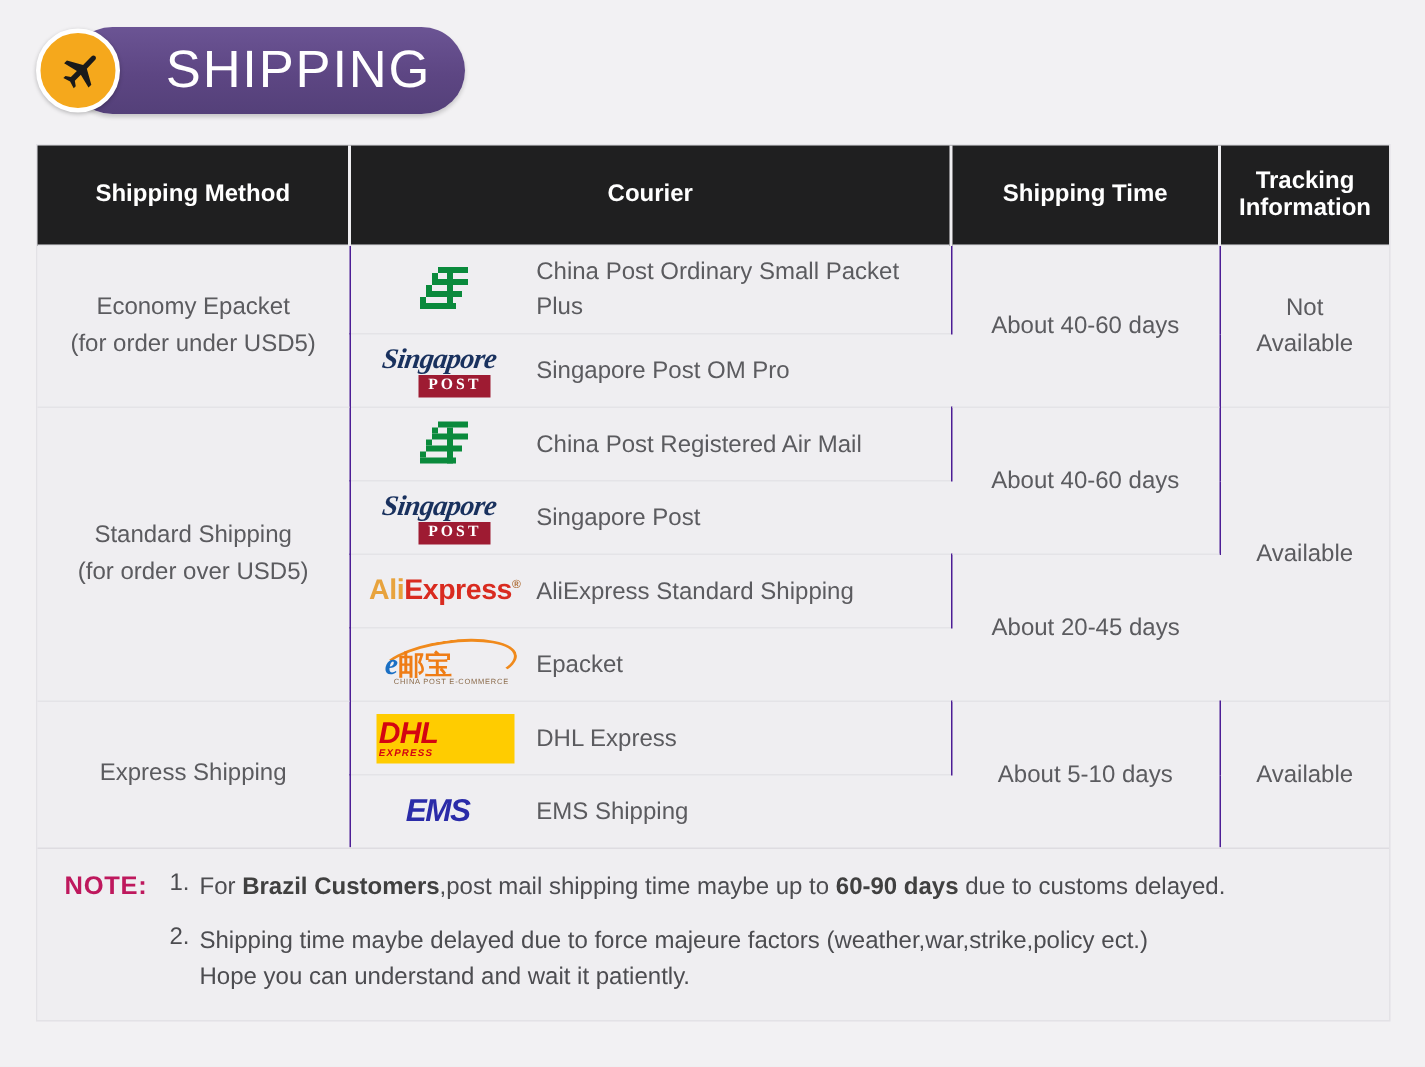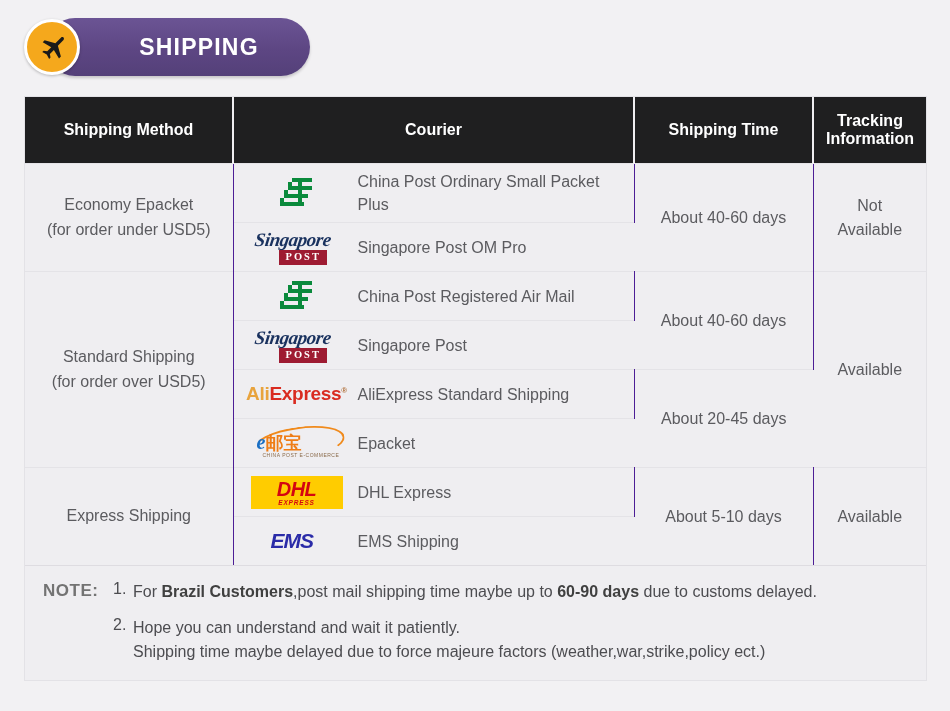--- a/index.html
+++ b/index.html
@@ -33,22 +33,22 @@
     border-radius: 29px;
     box-shadow: 0 2px 3px rgba(0,0,0,0.18);
     display: flex;
     align-items: center;
     justify-content: center;
     padding-left: 42px;
     box-sizing: border-box;
   }
   .banner-title {
     color: #ffffff;
-    font-size: 23px;
-    font-weight: bold;
+    font-size: 35px;
+    font-weight: normal;
     letter-spacing: 1.2px;
   }
   .badge {
     position: absolute;
     left: 0;
     top: 1px;
     width: 56px;
     height: 56px;
     border-radius: 50%;
     background: #f5a81c;
@@ -215,21 +215,20 @@
     color: #8a6a4a;
     letter-spacing: 0.5px;
     white-space: nowrap;
   }
 
   .logo-dhl {
     width: 92px;
     background: #ffcc00;
     padding: 3px 2px 2px 2px;
     box-sizing: border-box;
-    text-align: center;
     line-height: 1;
   }
   .dhl-main {
     font-size: 20px;
     font-weight: bold;
     font-style: italic;
     color: #d40511;
     letter-spacing: -0.5px;
   }
   .dhl-sub {
@@ -268,21 +267,21 @@
   
   .notes {
     border-top: 1px solid #dedce1;
     background: #efeef1;
     padding: 14px 18px 16px 18px;
   }
   .note-row { display: flex; align-items: flex-start; }
   .note-label {
     font-size: 17px;
     font-weight: bold;
-    color: #737373;
+    color: #be185d;
     letter-spacing: 0.5px;
     min-width: 70px;
     padding-top: 1px;
   }
   .note-num {
     font-size: 16px;
     color: #4c4c50;
     min-width: 20px;
   }
   .note-text {
@@ -485,18 +484,18 @@
 
   <div class="notes">
     <div class="note-row">
       <span class="note-label">NOTE:</span>
       <span class="note-num">1.</span>
       <span class="note-text"><span>For </span><span class="hl">Brazil Customers</span><span>,post mail shipping time maybe up to </span><span class="hl">60-90 days</span><span> due to customs delayed.</span></span>
     </div>
     <div class="note-row second">
       <span class="note-num">2.</span>
       <span class="note-text">
+        <div>Shipping time maybe delayed due to force majeure factors (weather,war,strike,policy ect.)</div>
         <div>Hope you can understand and wait it patiently.</div>
-        <div>Shipping time maybe delayed due to force majeure factors (weather,war,strike,policy ect.)</div>
       </span>
     </div>
   </div>
 </div>
 
 </body></html>

